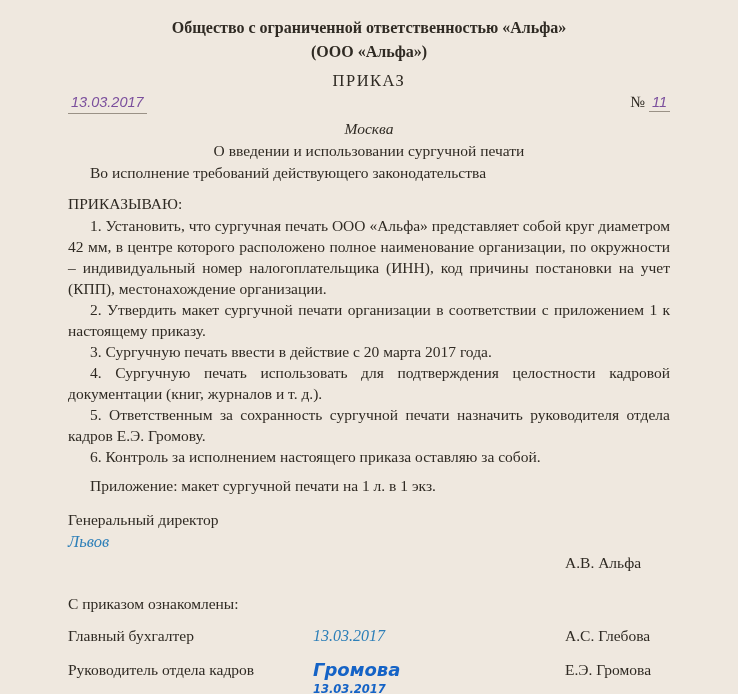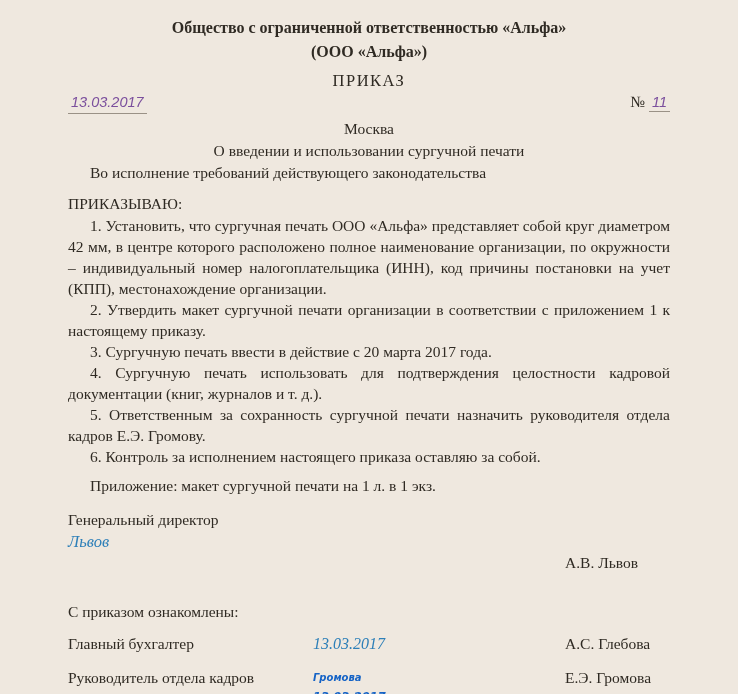--- a/index.html
+++ b/index.html
@@ -44,21 +44,21 @@
     font-family: "Liberation Sans", sans-serif;
     font-style: italic;
     font-size: 14.5px;
     color: var(--accent-purple, #7b4f9d);
     border-bottom: 1px solid #9a9186;
     padding: 0 3px 1px 3px;
   }
 
   .doc-no { white-space: nowrap; }
 
-  .city { text-align: center; line-height: 22px; margin-top: 4px; }
+  .city { text-align: center; line-height: 22px; margin-top: 4px; font-style: italic; }
   .subject { text-align: center; line-height: 22px; }
 
   .preamble {
     margin: 0;
     text-indent: 22px;
     line-height: 22px;
   }
 
   .order-word {
     margin-top: 9px;
@@ -78,21 +78,21 @@
   }
 
   .sig-row {
     display: flex;
     align-items: flex-start;
   }
   .sig-row.director { margin-top: 13px; flex-direction: column; }
   .sig-row.accountant { margin-top: 10px; }
   .sig-row.hr { margin-top: 12px; }
 
-  .ack-label { margin-top: 27px; line-height: 22px; }
+  .ack-label { margin-top: 19px; line-height: 22px; }
 
   .sig-title { width: 245px; line-height: 22px; }
 
   .sig-mid {
     width: 190px;
     text-align: left;
   }
 
   .sig-name {
     margin-left: auto;
@@ -115,21 +115,21 @@
     font-style: italic;
     font-size: 16px;
     line-height: 21px;
     color: var(--sig-blue-light, #2d7fb8);
   }
 
   .sig-script-script {
     font-family: "DejaVu Sans", sans-serif;
     font-style: italic;
     font-weight: bold;
-    font-size: 10px;
+    font-size: 18px;
     line-height: 21px;
     color: var(--sig-blue-strong, #1563c6);
   }
 
   .sig-date-script {
     font-family: "DejaVu Sans", sans-serif;
     font-style: italic;
     font-weight: bold;
     font-size: 11.5px;
     line-height: 19px;
@@ -165,21 +165,21 @@
   <p class="item">5. Ответственным за сохранность сургучной печати назначить руководителя отдела кадров Е.Э. Громову.</p>
   <p class="item">6. Контроль за исполнением настоящего приказа оставляю за собой.</p>
 
   <p class="item attachment">Приложение: макет сургучной печати на 1 л. в 1 экз.</p>
 
   <div class="sig-row director">
     <div class="sig-title">Генеральный директор</div>
     <div class="sig-mid">
       <div class="sig-script-serif">Львов</div>
     </div>
-    <div class="sig-name">А.В. Львов</div>
+    <div class="sig-name">А.В. Альфа</div>
   </div>
 
   <div class="ack-label">С приказом ознакомлены:</div>
 
   <div class="sig-row accountant">
     <div class="sig-title">Главный бухгалтер</div>
     <div class="sig-mid">
       <div class="sig-date-serif">13.03.2017</div>
     </div>
     <div class="sig-name">А.С. Глебова</div>

